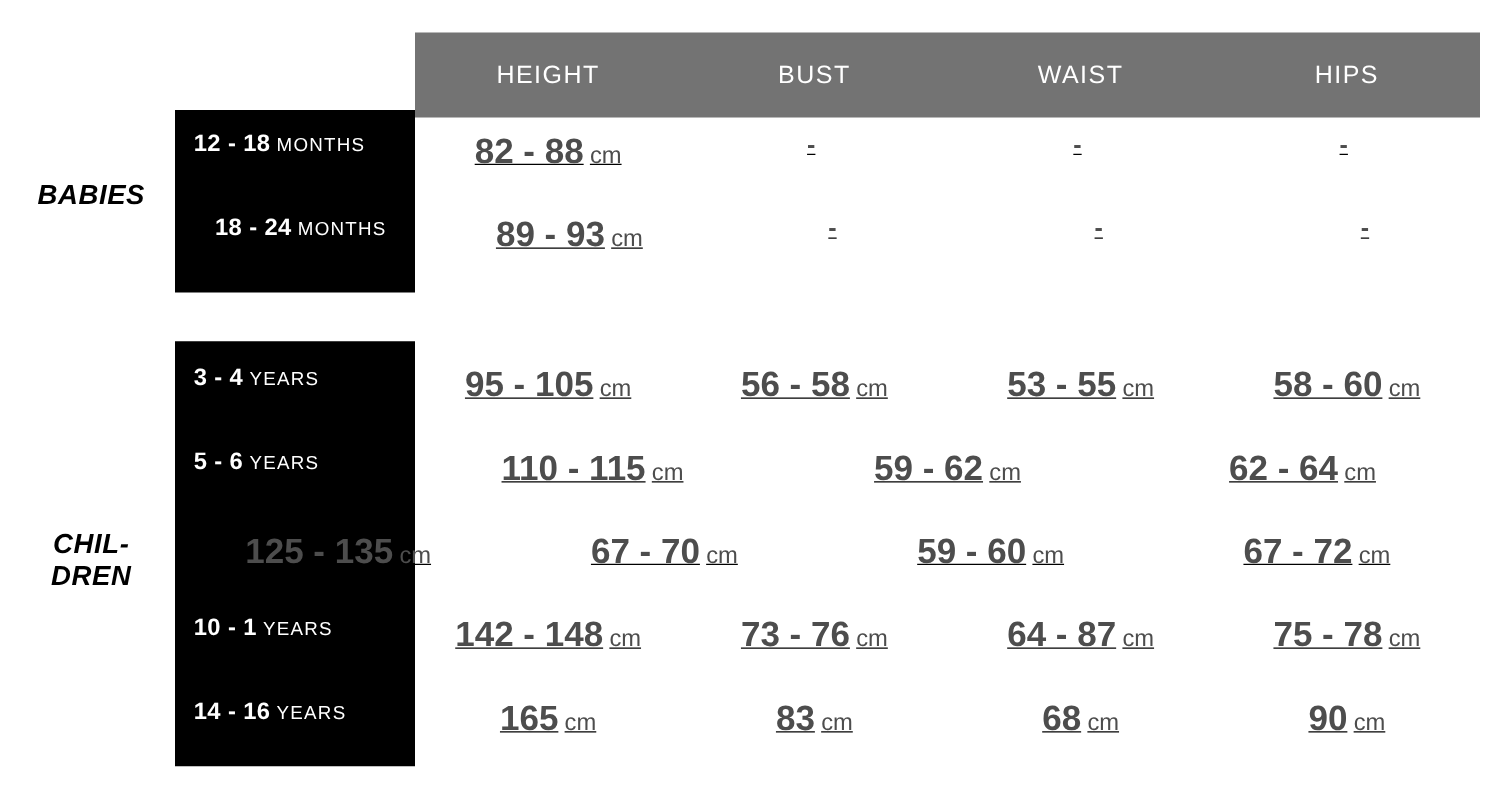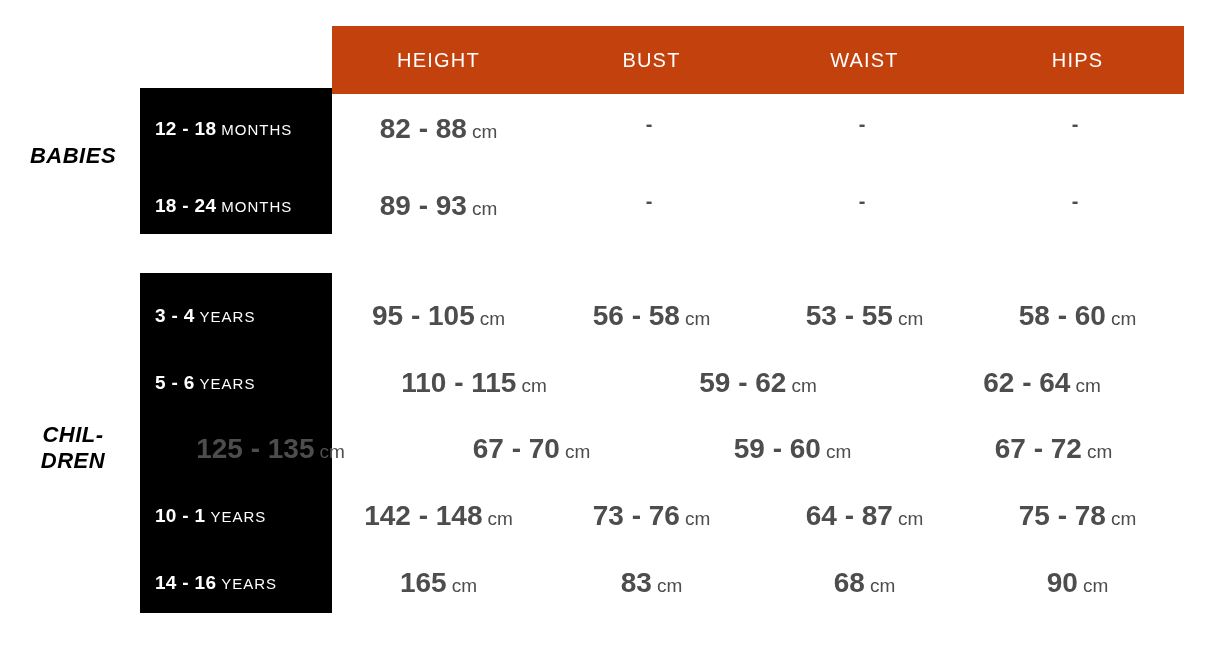--- a/index.html
+++ b/index.html
@@ -21,21 +21,21 @@
     height: 645px;
   }
 
   
   .header-band {
     position: absolute;
     left: 332px;
     top: 26px;
     width: 852px;
     height: 68px;
-    background: #c2410c;
+    background: #737373;
     display: flex;
     align-items: center;
   }
   .header-cell {
     flex: 1 1 0;
     text-align: center;
     color: #ffffff;
     font-size: 20px;
     letter-spacing: 1.2px;
     font-weight: 400;
@@ -80,21 +80,21 @@
     width: 192px;
     height: 340px;
   }
 
   
   .row {
     position: absolute;
     left: 140px;
     width: 1044px;
     display: flex;
-    align-items: center;
+    text-decoration: underline;
   }
   .row-size {
     width: 192px;
     box-sizing: border-box;
     padding-left: 15px;
     color: #ffffff;
     white-space: nowrap;
   }
   .row-size .num {
     font-size: 19px;
@@ -165,21 +165,21 @@
       </div>
       <div class="val-cell dash">
         <span class="num">-</span><span class="unit"></span>
       </div>
       <div class="val-cell dash">
         <span class="num">-</span><span class="unit"></span>
       </div>
     </div>
   </div>
 
-  <div class="row" style="top:182px;height:48px;">
+  <div class="row" style="top:172px;height:48px;padding-left:17px;">
     <div class="row-size">
       <span class="num">18 - 24</span><span class="unit">MONTHS</span>
     </div>
     <div class="row-values">
       <div class="val-cell">
         <span class="num">89 - 93</span><span class="unit">cm</span>
       </div>
       <div class="val-cell dash">
         <span class="num">-</span><span class="unit"></span>
       </div>

